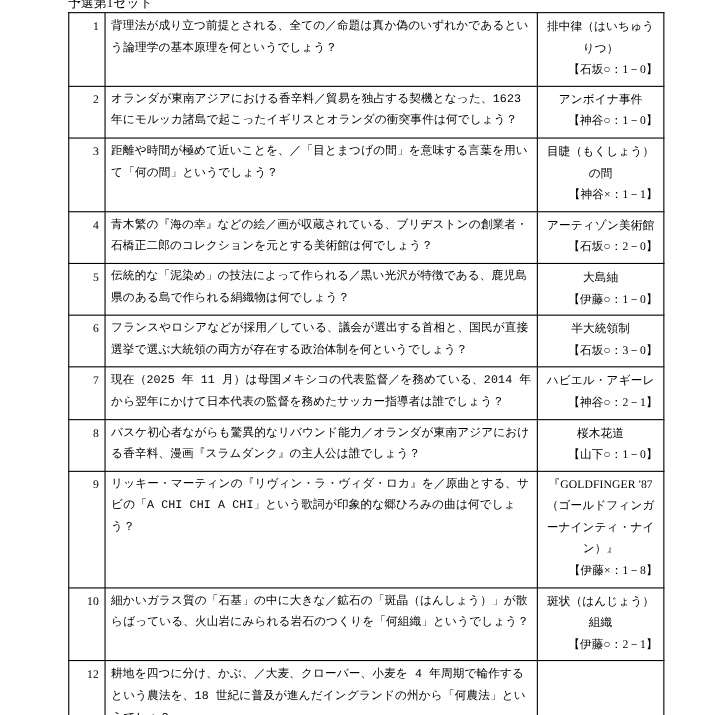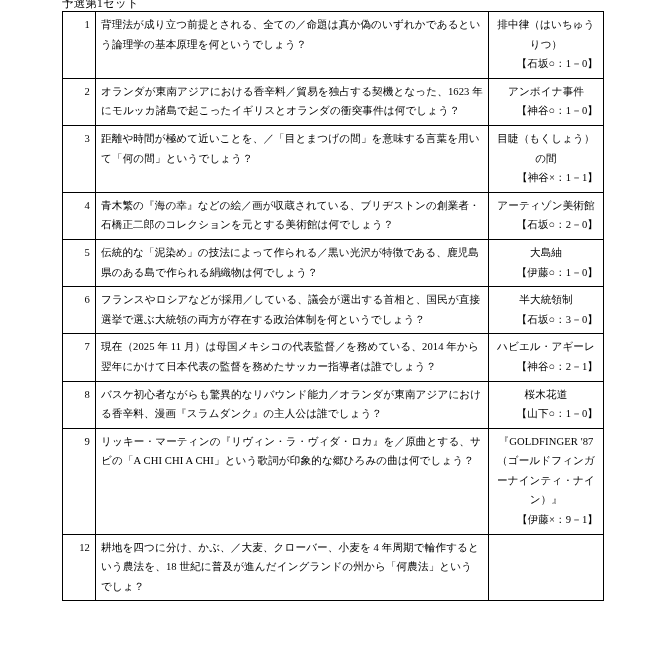--- a/index.html
+++ b/index.html
@@ -58,20 +58,21 @@
   td.num {
     width: 22px;
     text-align: right;
     padding-right: 6px;
     font-size: 10.6px;
     white-space: nowrap;
   }
 
   td.question {
     width: 382px;
+    font-family: Liberation Mono, monospace;
   }
 
   td.answer {
     width: 104px;
     padding-left: 6px;
   }
 
   .ans-line {
     display: block;
     text-align: center;
@@ -153,21 +154,29 @@
           <td class="answer">
             <span class="ans-line">桜木花道</span>
             <span class="ans-score">【山下○：1－0】</span>
           </td>
         </tr>
         <tr>
           <td class="num">9</td>
           <td class="question">リッキー・マーティンの『リヴィン・ラ・ヴィダ・ロカ』を／原曲とする、サビの「A CHI CHI A CHI」という歌詞が印象的な郷ひろみの曲は何でしょう？</td>
           <td class="answer">
             <span class="ans-line">『GOLDFINGER '87（ゴールドフィンガーナインティ・ナイン）』</span>
-            <span class="ans-score">【伊藤×：9－1】</span>
+            <span class="ans-score">【伊藤×：1－8】</span>
+          </td>
+        </tr>
+        <tr>
+          <td class="num">10</td>
+          <td class="question">細かいガラス質の「石基」の中に大きな／鉱石の「斑晶（はんしょう）」が散らばっている、火山岩にみられる岩石のつくりを「何組織」というでしょう？</td>
+          <td class="answer">
+            <span class="ans-line">斑状（はんじょう）組織</span>
+            <span class="ans-score">【伊藤○：2－1】</span>
           </td>
         </tr>
         <tr>
           <td class="num">12</td>
           <td class="question">耕地を四つに分け、かぶ、／大麦、クローバー、小麦を 4 年周期で輪作するという農法を、18 世紀に普及が進んだイングランドの州から「何農法」というでしょ？</td>
           <td class="answer"></td>
         </tr>
       </tbody>
   </table>
 

